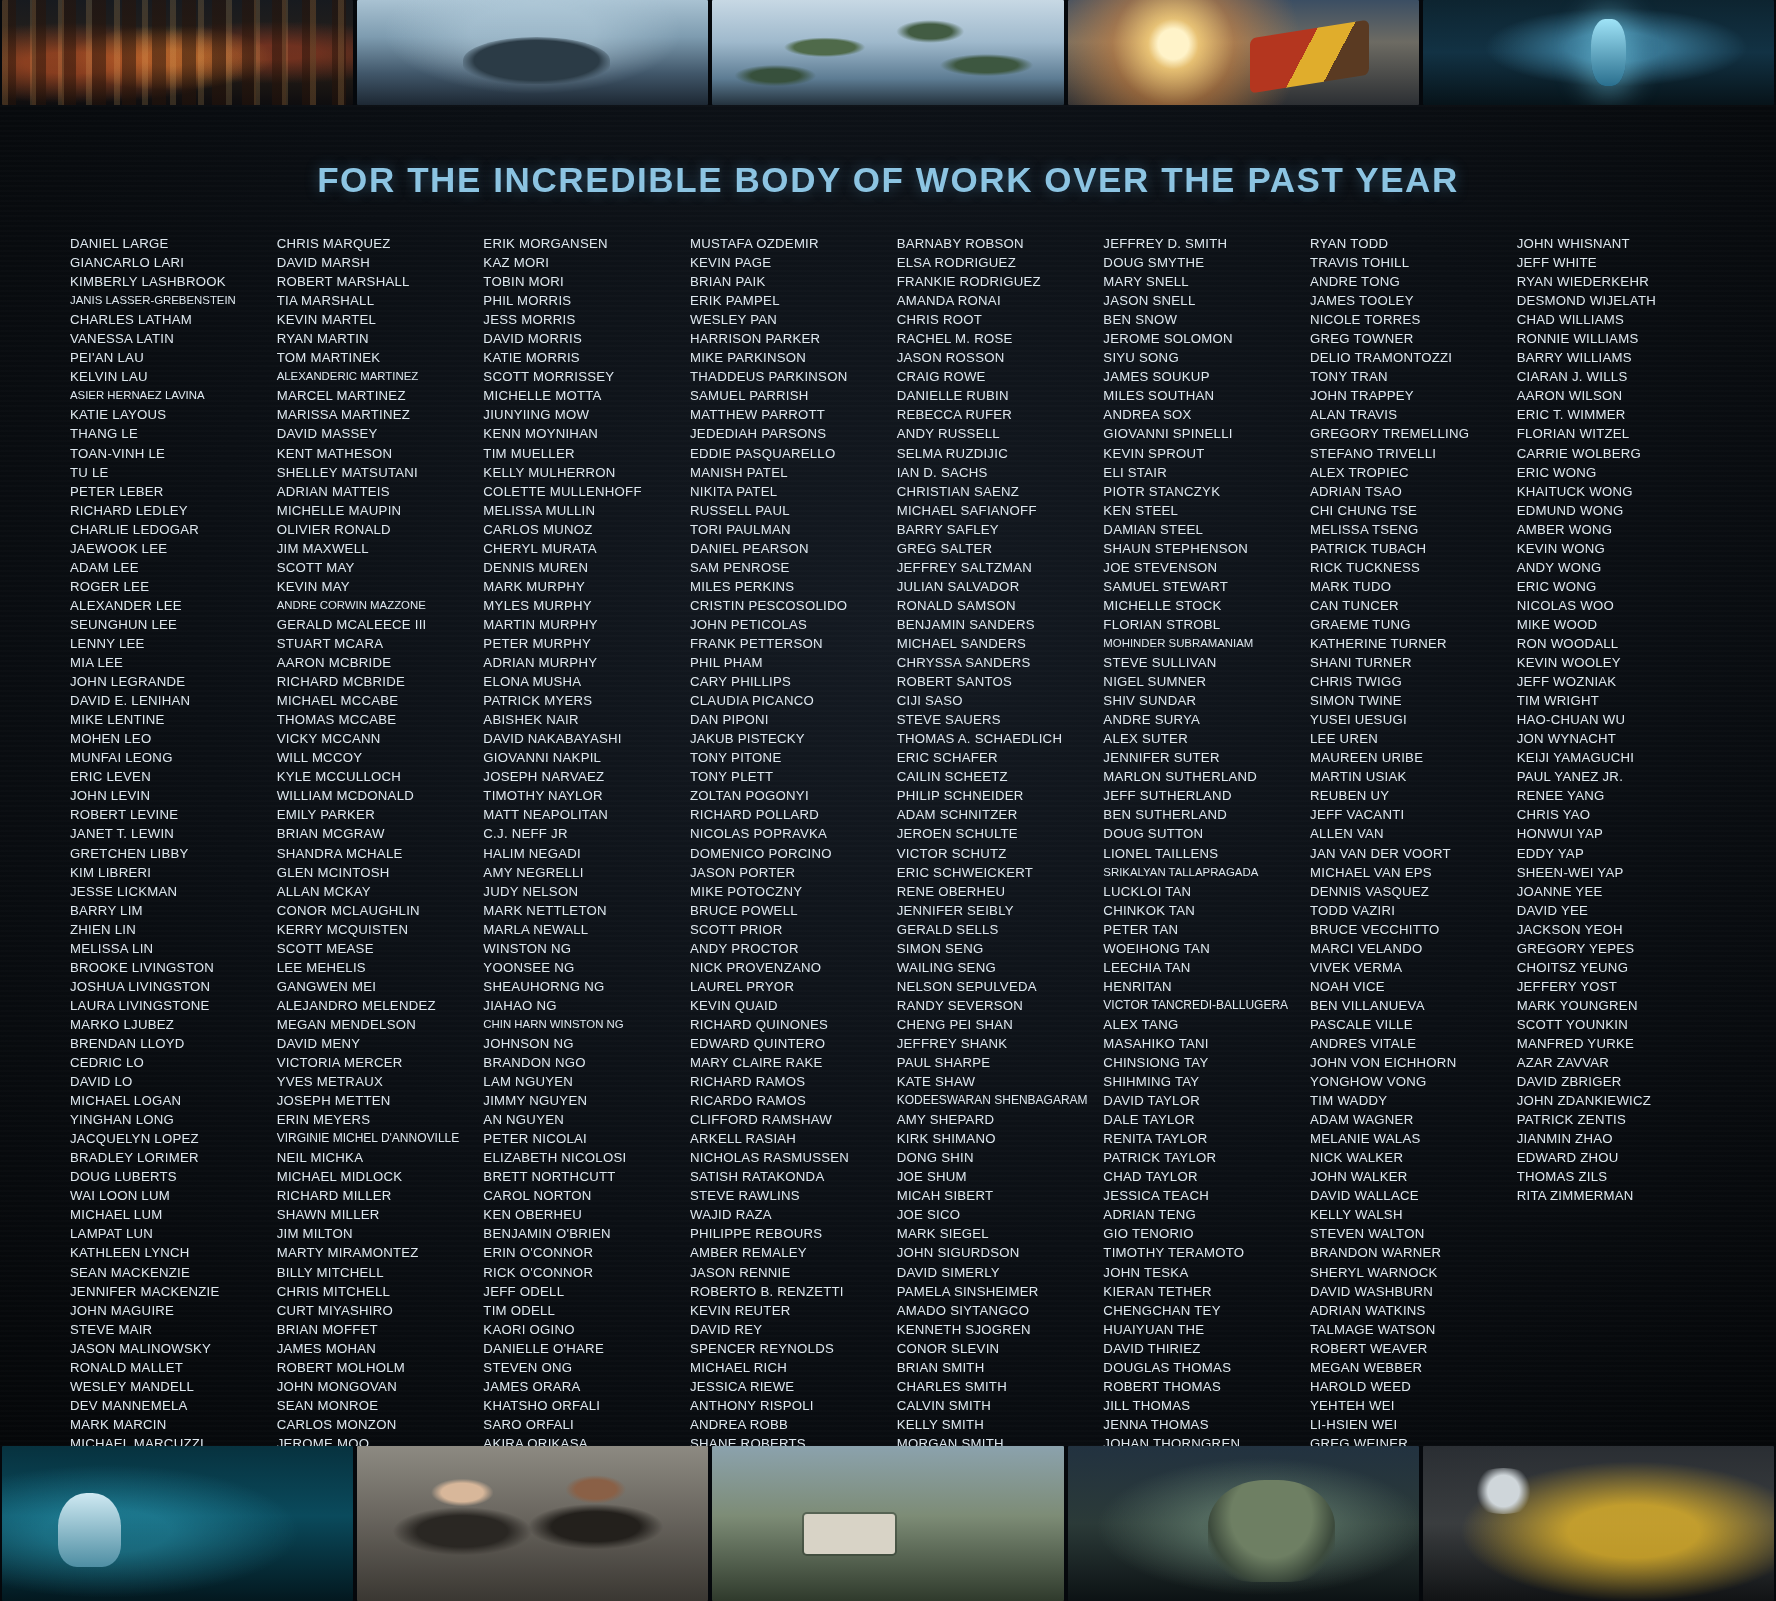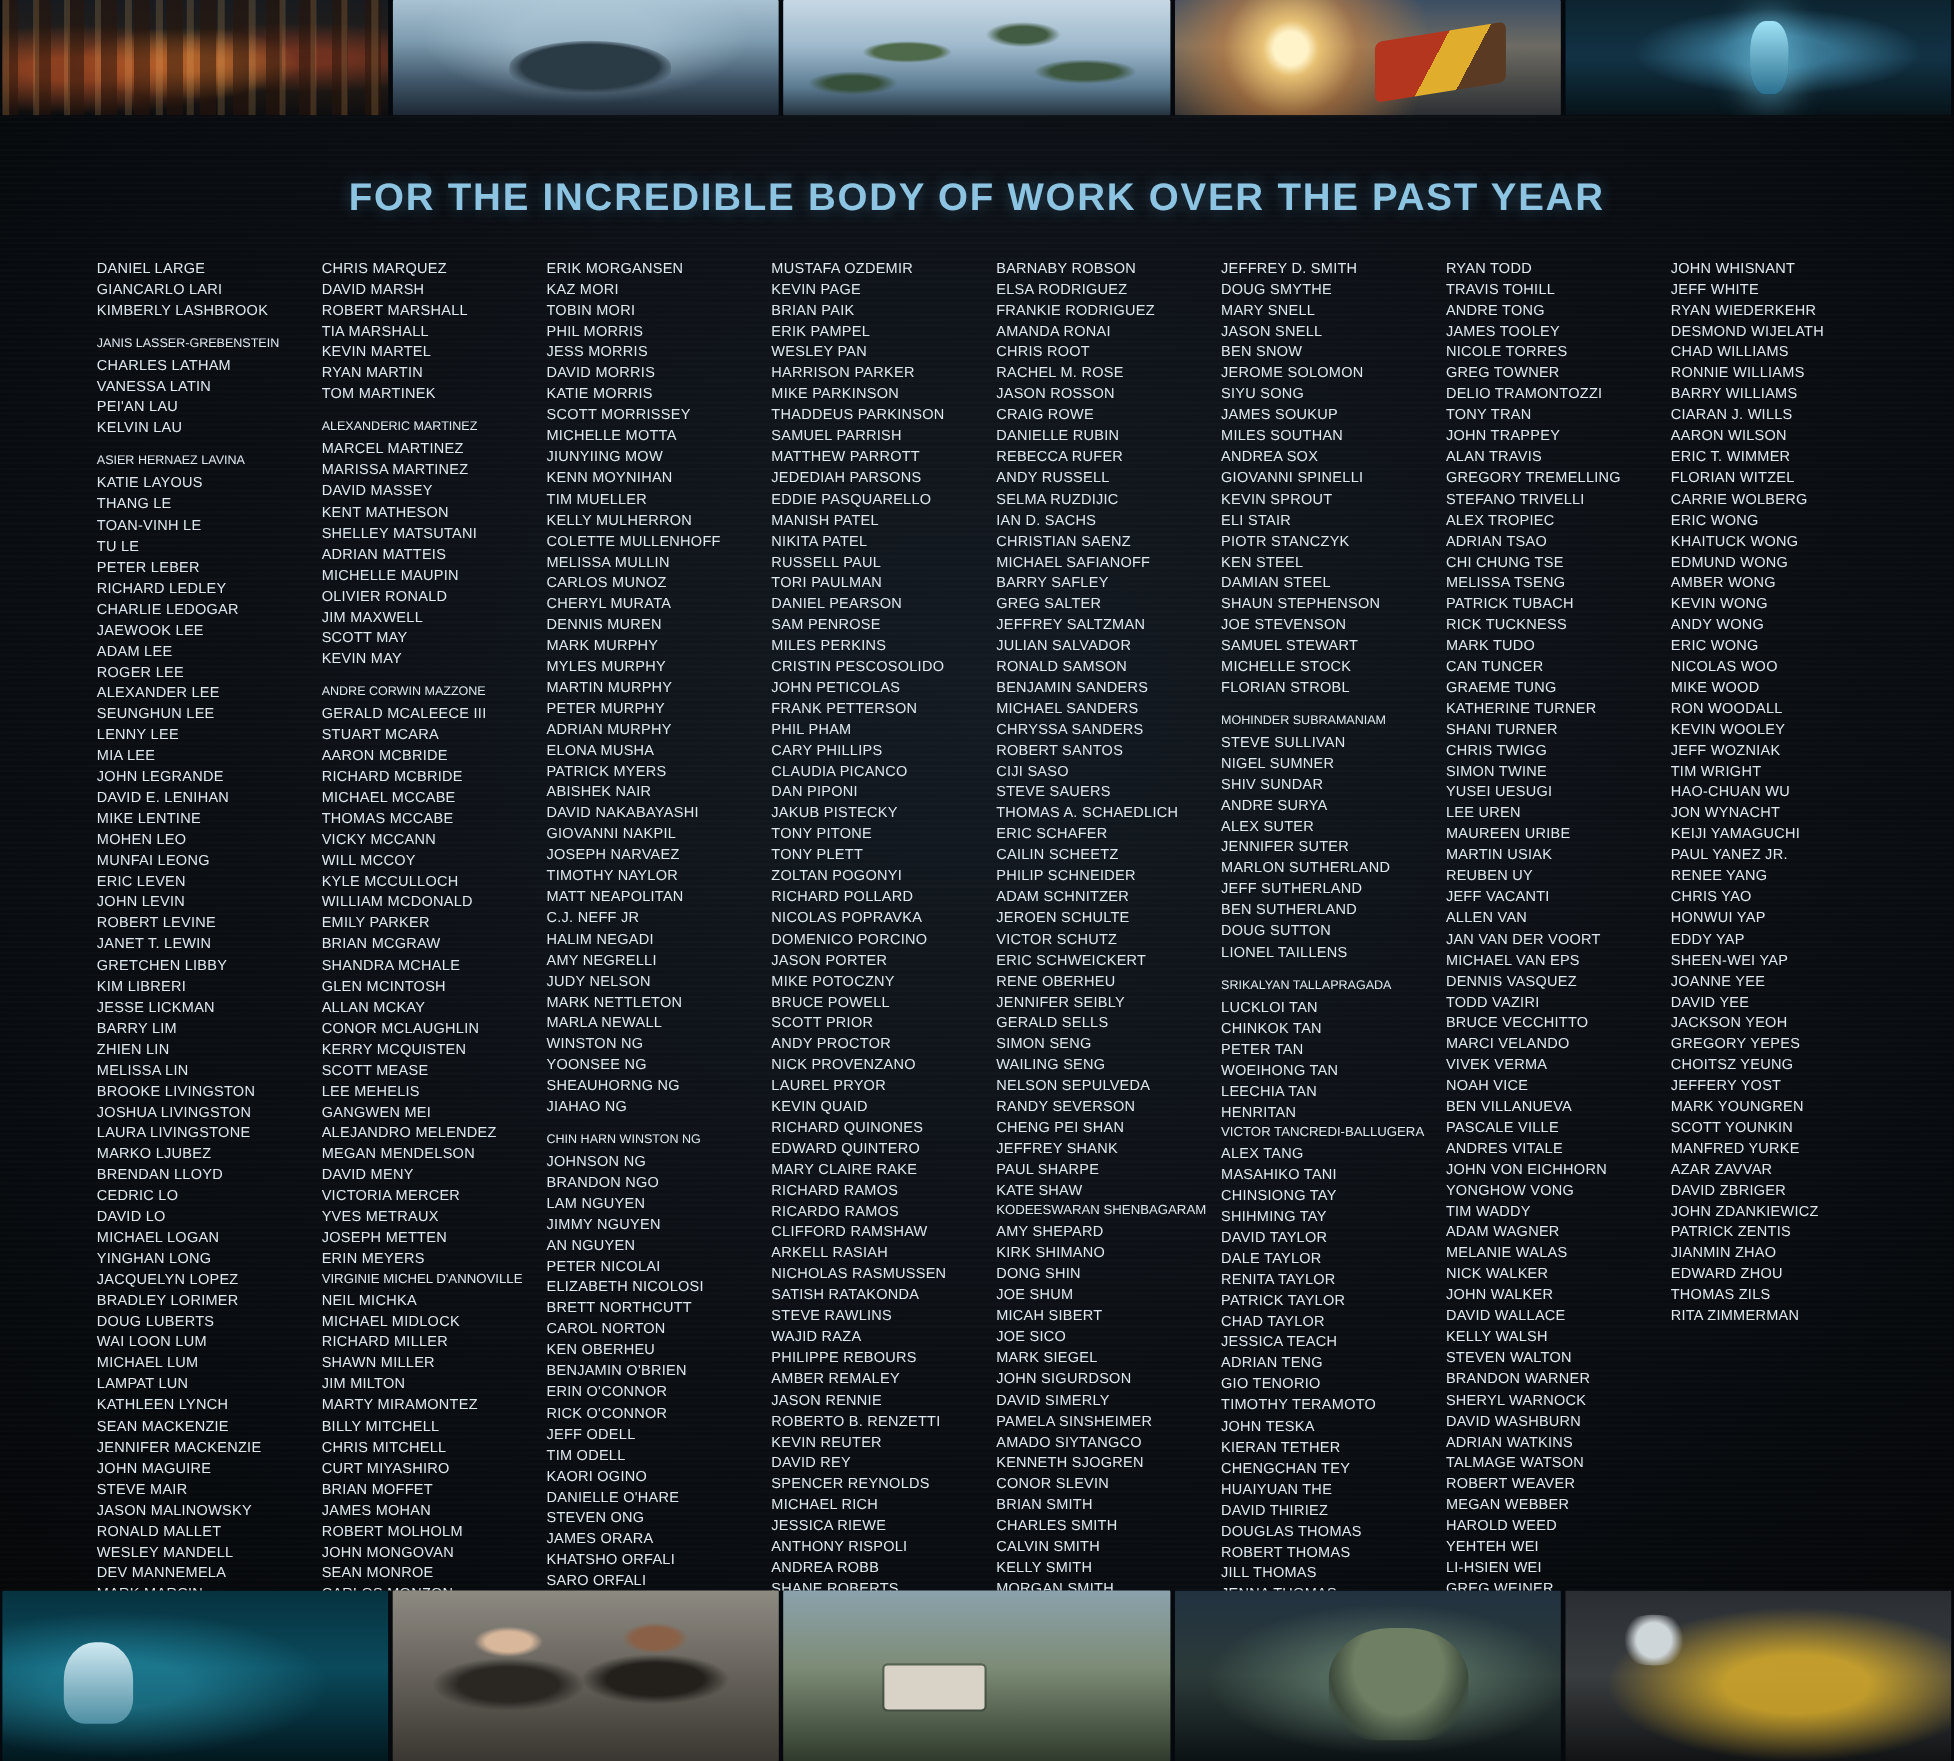--- a/index.html
+++ b/index.html
@@ -193,35 +193,35 @@
     text-shadow: 0 0 14px rgba(90,160,210,.35);
     position: relative;
     z-index: 2;
   }
 
   .columns {
     position: relative;
     z-index: 2;
     display: flex;
     justify-content: space-between;
-    padding: 0 62px 0 88px;
+    padding: 0 62px 0 70px;
     box-sizing: border-box;
   }
   .col {
     width: 12%;
   }
   .name {
     font-size: 13.2px;
     line-height: 19.05px;
     letter-spacing: .25px;
     color: #dfe9f0;
     white-space: nowrap;
     font-weight: 500;
   }
-  .name.small { font-size: 11.4px; letter-spacing: 0; margin-top: 12px; }
+  .name.small { font-size: 11.4px; letter-spacing: 0; }
   .name.tiny  { font-size: 12px; letter-spacing: 0; }
 
   
   .ilm-logo {
     position: absolute;
     right: 74px;
     bottom: 36px;
     width: 190px;
     text-align: center;
     z-index: 3;

